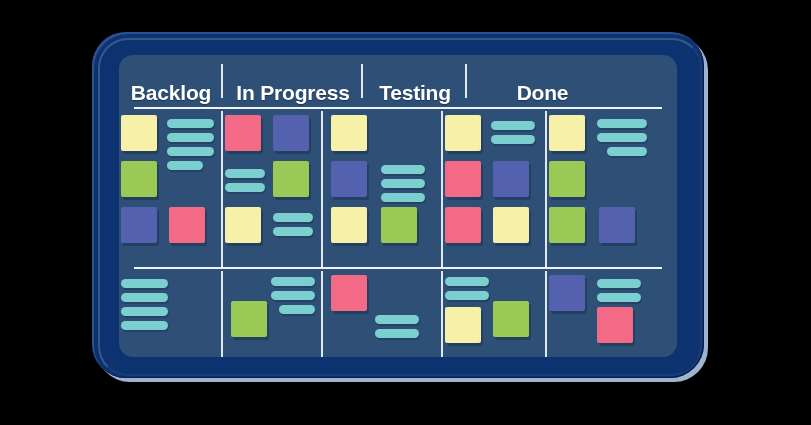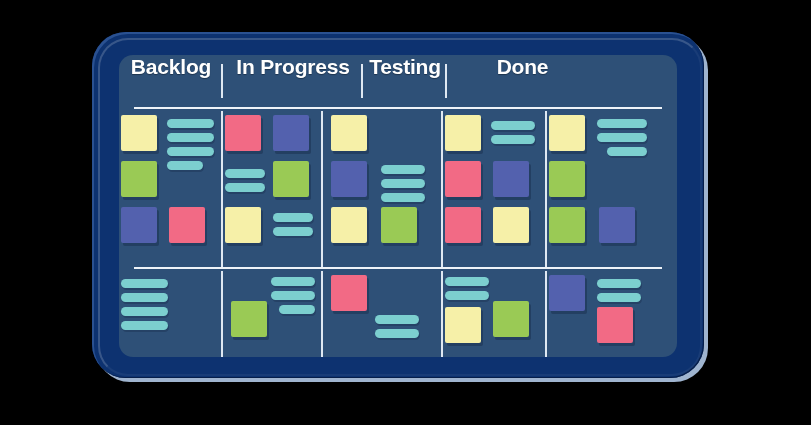--- a/index.html
+++ b/index.html
@@ -18,21 +18,21 @@
       border-radius:30px;border:2px solid rgba(255,255,255,.18);
       border-right-color:rgba(255,255,255,.05);
       border-bottom-color:rgba(255,255,255,.05);}
 
   
   .board{position:absolute;left:119px;top:55px;width:558px;height:302px;
       border-radius:14px;background:#2e5077;overflow:hidden;}
 
   
   .header-row{position:absolute;left:0;top:0;width:100%;height:50px;display:flex;}
-  .head-cell{display:flex;align-items:flex-start;justify-content:center;
+  .head-cell{display:flex;align-items:flex-end;justify-content:center;
       position:relative;height:50px;}
   .head-cell .vsep{position:absolute;right:0;top:9px;width:2px;height:34px;
       background:#dfe8f2;}
   .head-label{color:#ffffff;font-size:21px;font-weight:bold;letter-spacing:-.2px;
       text-shadow:0 1px 1px rgba(0,0,0,.35);white-space:nowrap;}
 
   .hrule{position:absolute;left:15px;top:52px;width:528px;height:2px;background:#eef3f8;}
   .hrule2{position:absolute;left:15px;top:212px;width:528px;height:2px;background:#eef3f8;}
 
   
@@ -66,21 +66,21 @@
 
     <div class="header-row" id="header-row">
         <div class="head-cell" style="width: 104px;">
           <span class="head-label">Backlog</span>
           <div class="vsep"></div>
         </div>
         <div class="head-cell" style="width: 140px;">
           <span class="head-label">In Progress</span>
           <div class="vsep"></div>
         </div>
-        <div class="head-cell" style="width: 84px;">
+        <div class="head-cell" style="width: 104px;">
           <span class="head-label">Testing</span>
           <div class="vsep"></div>
         </div>
         <div class="head-cell" style="width: 151px;">
           <span class="head-label">Done</span>
         </div>
       </div>
 
     <div class="hrule"></div>
     <div class="hrule2"></div>

